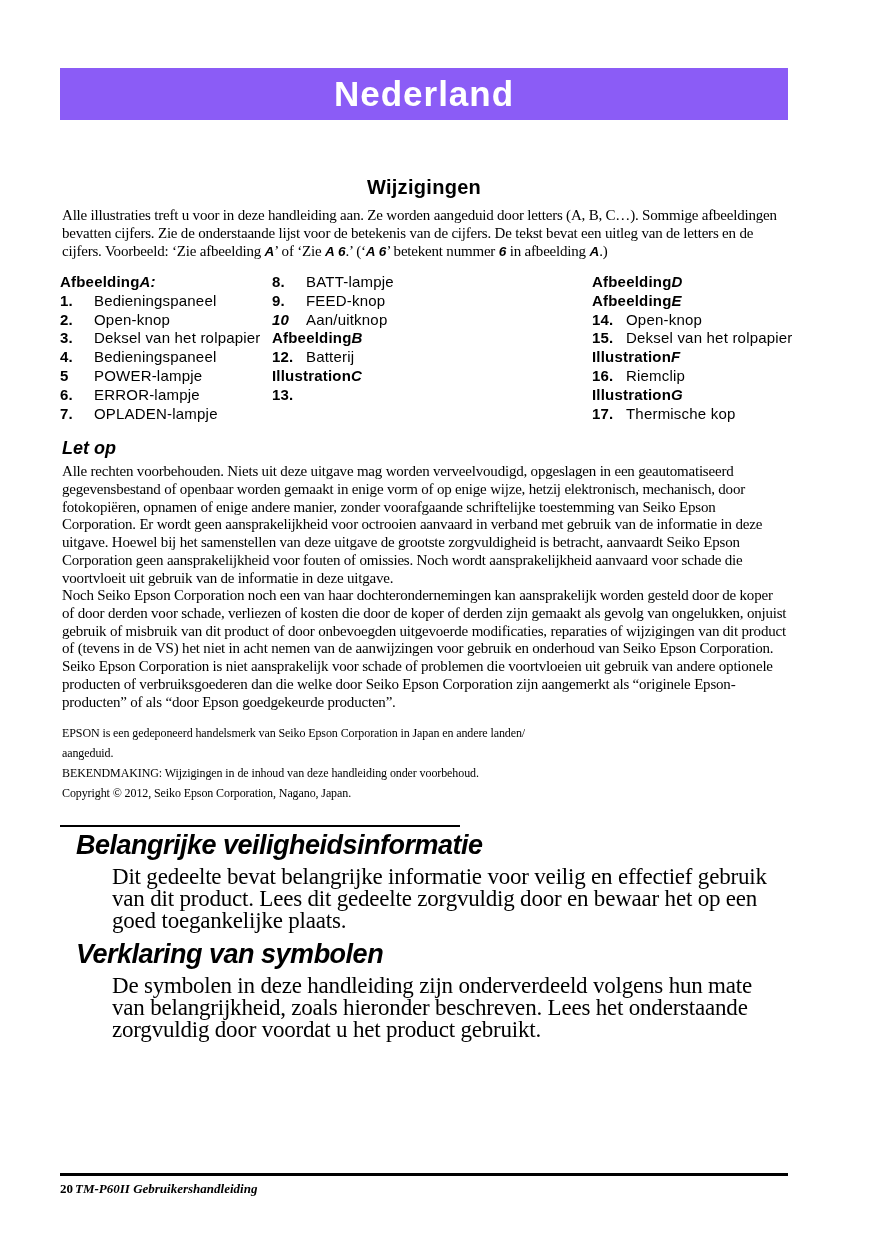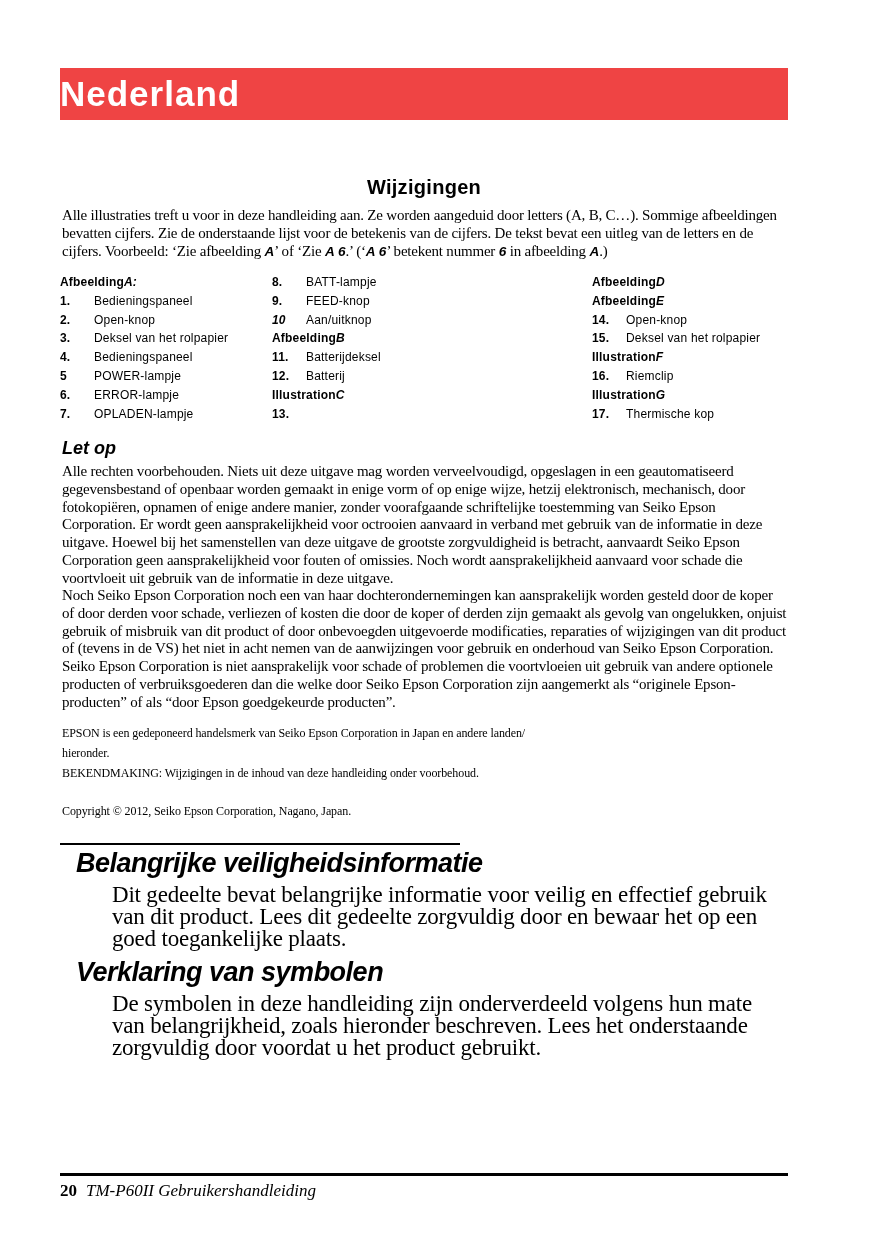--- a/index.html
+++ b/index.html
@@ -4,44 +4,44 @@
 <style>
   html,body { margin:0; padding:0; background:#ffffff; }
   .page {
     position:relative; width:878px; height:1240px; background:#ffffff;
     color:#000; overflow:hidden;
     font-family:"Liberation Serif", serif;
   }
   .content { padding-top:68px; margin-left:60px; width:728px; }
 
   .banner {
-    height:52px; background:#ef4444; color:#ffffff;
+    height:52px; background:#8b5cf6; color:#ffffff;
     font-family:"Liberation Sans", sans-serif; font-weight:700;
-    font-size:35px; line-height:52px; letter-spacing:1px;
+    font-size:35px; line-height:52px; text-align:center; letter-spacing:1px;
   }
 
   .h-illustraties {
     margin-top:56px; text-align:center;
     font-family:"Liberation Sans", sans-serif; font-weight:700;
     font-size:20px; line-height:23px; letter-spacing:0.3px;
   }
 
   .intro {
     margin:7px 0 0 2px; width:724px;
     font-size:15px; line-height:18px; letter-spacing:-0.2px;
   }
   .bi {
     font-family:"Liberation Sans", sans-serif; font-style:italic;
     font-weight:700; font-size:13.5px; letter-spacing:0;
   }
 
   .cols {
     display:flex; margin-top:12px;
     font-family:"Liberation Sans", sans-serif;
-    font-size:12px; line-height:18.8px; letter-spacing:0.2px;
+    font-size:15px; line-height:18.8px; letter-spacing:0.2px;
   }
   .col1 { width:212px; flex:none; }
   .col2 { width:320px; flex:none; }
   .col3 { flex:none; white-space:nowrap; }
   .lrow { display:flex; }
   .lnum { width:34px; flex:none; font-weight:700; }
   .lnum.it { font-style:italic; }
   .lhdr { font-weight:700; }
   .hl  { font-style:italic; }
 
@@ -50,41 +50,41 @@
     font-family:"Liberation Sans", sans-serif; font-style:italic;
     font-weight:700; font-size:18px; line-height:21px;
   }
   p.legal {
     margin:0 0 0 2px; width:726px;
     font-size:15px; line-height:17.7px; letter-spacing:-0.2px;
   }
   p.legal.first { margin-top:4px; }
 
   .tm { margin:12px 0 0 2px; font-size:12px; line-height:20px; letter-spacing:-0.1px; }
-  .tm .c { margin-top:18px; }
+  .tm .c { margin-top:0; }
 
   .section-overline { margin-top:22px; width:400px; height:0; border-top:2px solid #000; }
   .h-section {
     margin:2px 0 0 16px;
     font-family:"Liberation Sans", sans-serif; font-style:italic;
     font-weight:700; font-size:27px; line-height:32px; letter-spacing:-0.5px;
   }
   .h-section.second { margin-top:6px; }
   .section-body {
     margin:5px 0 0 52px; width:665px;
     font-size:23px; line-height:22px; letter-spacing:-0.2px;
   }
 
   .footer-rule { position:absolute; left:60px; top:1173px; width:728px; height:3px; background:#000; }
   .footer {
     position:absolute; left:60px; top:1181px;
-    display:flex; gap:9px; align-items:baseline; font-size:17px;
+    display:flex; gap:2px; align-items:baseline; font-size:13px;
   }
   .footer .pn { font-weight:700; }
-  .footer .mt { font-style:italic; }
+  .footer .mt { font-style:italic;font-weight:bold; }
 </style>
 </head>
 <body>
 
 <div class="page">
   <div class="content">
 
     <div class="banner">Nederland</div>
 
     <div class="h-illustraties">Wijzigingen</div>
@@ -137,24 +137,20 @@
             <span class="lnum">9.</span>
             <span>FEED-knop</span>
           </div>
         <div class="lrow">
             <span class="lnum it">10</span>
             <span>Aan/uitknop</span>
           </div>
         <div class="lrow lhdr">
             <span>Afbeelding </span>
             <span class="hl">B</span>
-          </div>
-        <div class="lrow">
-            <span class="lnum">11.</span>
-            <span>Batterijdeksel</span>
           </div>
         <div class="lrow">
             <span class="lnum">12.</span>
             <span>Batterij</span>
           </div>
         <div class="lrow lhdr">
             <span>Illustration </span>
             <span class="hl">C</span>
           </div>
         <div class="lrow">
@@ -199,21 +195,21 @@
 
     </div>
 
     <div class="h-letop">Let op</div>
     <p class="legal first">Alle rechten voorbehouden. Niets uit deze uitgave mag worden verveelvoudigd, opgeslagen in een geautomatiseerd gegevensbestand of openbaar worden gemaakt in enige vorm of op enige wijze, hetzij elektronisch, mechanisch, door fotokopiëren, opnamen of enige andere manier, zonder voorafgaande schriftelijke toestemming van Seiko Epson Corporation. Er wordt geen aansprakelijkheid voor octrooien aanvaard in verband met gebruik van de informatie in deze uitgave. Hoewel bij het samenstellen van deze uitgave de grootste zorgvuldigheid is betracht, aanvaardt Seiko Epson Corporation geen aansprakelijkheid voor fouten of omissies. Noch wordt aansprakelijkheid aanvaard voor schade die voortvloeit uit gebruik van de informatie in deze uitgave.</p>
     <p class="legal">Noch Seiko Epson Corporation noch een van haar dochterondernemingen kan aansprakelijk worden gesteld door de koper of door derden voor schade, verliezen of kosten die door de koper of derden zijn gemaakt als gevolg van ongelukken, onjuist gebruik of misbruik van dit product of door onbevoegden uitgevoerde modificaties, reparaties of wijzigingen van dit product of (tevens in de VS) het niet in acht nemen van de aanwijzingen voor gebruik en onderhoud van Seiko Epson Corporation.</p>
     <p class="legal">Seiko Epson Corporation is niet aansprakelijk voor schade of problemen die voortvloeien uit gebruik van andere optionele producten of verbruiksgoederen dan die welke door Seiko Epson Corporation zijn aangemerkt als “originele Epson-producten” of als “door Epson goedgekeurde producten”.</p>
 
     <div class="tm">
       <div>EPSON is een gedeponeerd handelsmerk van Seiko Epson Corporation in Japan en andere landen/</div>
-      <div>hieronder.</div>
+      <div>aangeduid.</div>
       <div>BEKENDMAKING: Wijzigingen in de inhoud van deze handleiding onder voorbehoud.</div>
       <div class="c">Copyright © 2012, Seiko Epson Corporation, Nagano, Japan.</div>
     </div>
 
     <div class="section-overline"></div>
     <div class="h-section">Belangrijke veiligheidsinformatie</div>
     <p class="section-body">Dit gedeelte bevat belangrijke informatie voor veilig en effectief gebruik van dit product. Lees dit gedeelte zorgvuldig door en bewaar het op een goed toegankelijke plaats.</p>
 
     <div class="h-section second">Verklaring van symbolen</div>
     <p class="section-body">De symbolen in deze handleiding zijn onderverdeeld volgens hun mate van belangrijkheid, zoals hieronder beschreven. Lees het onderstaande zorgvuldig door voordat u het product gebruikt.</p>

